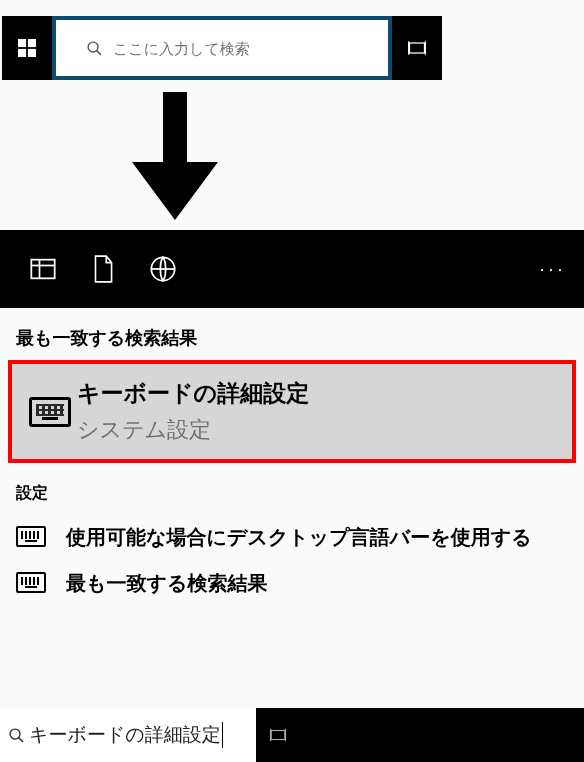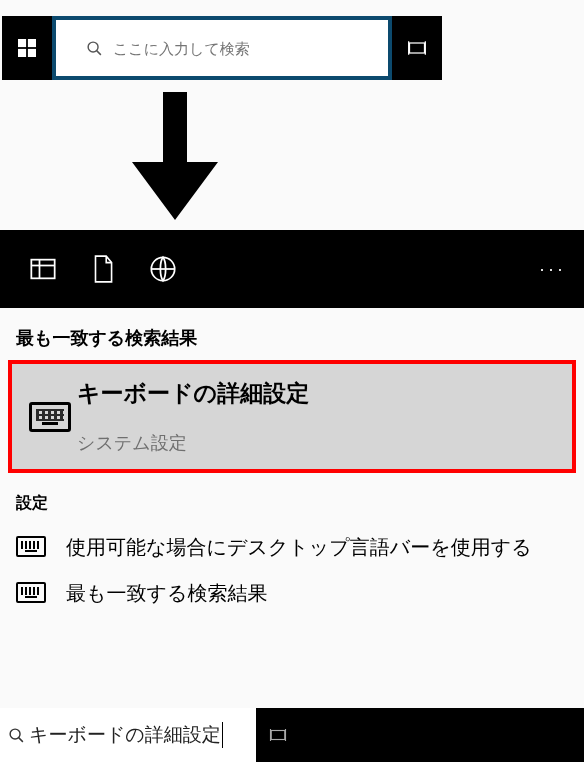--- a/index.html
+++ b/index.html
@@ -28,23 +28,23 @@
     
     .section-head { font-size:18px; font-weight:bold; padding:18px 16px 10px; }
     .hl-box { border:4px solid #f00; margin:0 8px; background:#d6d6d6; padding:14px 10px; display:flex; align-items:center; }
     .kb-icon { width:55px; display:flex; align-items:center; justify-content:center; }
     .kb-icon .kb { border:3px solid #000; width:42px; height:30px; border-radius:3px; position:relative; }
     .kb-icon .kb::before { content:''; position:absolute; inset:4px 4px 8px 4px; background:
       repeating-linear-gradient(90deg,#000 0 3px, transparent 3px 6px),
       repeating-linear-gradient(0deg,#000 0 2px, transparent 2px 5px); opacity:.8;}
     .kb-icon .kb::after { content:''; position:absolute; left:10px; right:10px; bottom:4px; height:3px; background:#000;}
     .hl-text .title { font-size:23px; font-weight:bold; }
-    .hl-text .sub { color:#6f6f6f; font-size:18px; margin-top:22px; }
+    .hl-text .sub { color:#6f6f6f; font-size:22px; margin-top:6px; }
     .settings-head { font-size:16px; font-weight:bold; padding:20px 16px 2px; }
-    .setting-item { display:flex; align-items:flex-start; padding:16px 16px 0; }
+    .setting-item { display:flex; align-items:flex-start; padding:16px 16px 0;font-weight:bold; }
     .setting-item .kb-sm { border:2px solid #000; width:30px; height:21px; border-radius:2px; margin-top:4px; flex:none; position:relative; }
     .setting-item .kb-sm::before { content:''; position:absolute; inset:3px 3px 6px 3px; background:
       repeating-linear-gradient(90deg,#000 0 2px, transparent 2px 4px); }
     .setting-item .kb-sm::after { content:''; position:absolute; left:7px; right:7px; bottom:3px; height:2px; background:#000;}
     .setting-item .txt { font-size:20px; margin-left:20px; line-height:1.5; }
     
     .bottom { position:absolute; left:0; bottom:0; right:0; height:54px; display:flex; background:#000;}
     .bottom .search2 { flex:0 0 256px; background:#fff; display:flex; align-items:center; padding:0 8px; }
     .bottom .search2 .mag { color:#333; margin-right:4px; display:flex; align-items:center;}
     .bottom .search2 span.val { font-size:19px; color:#222; }

